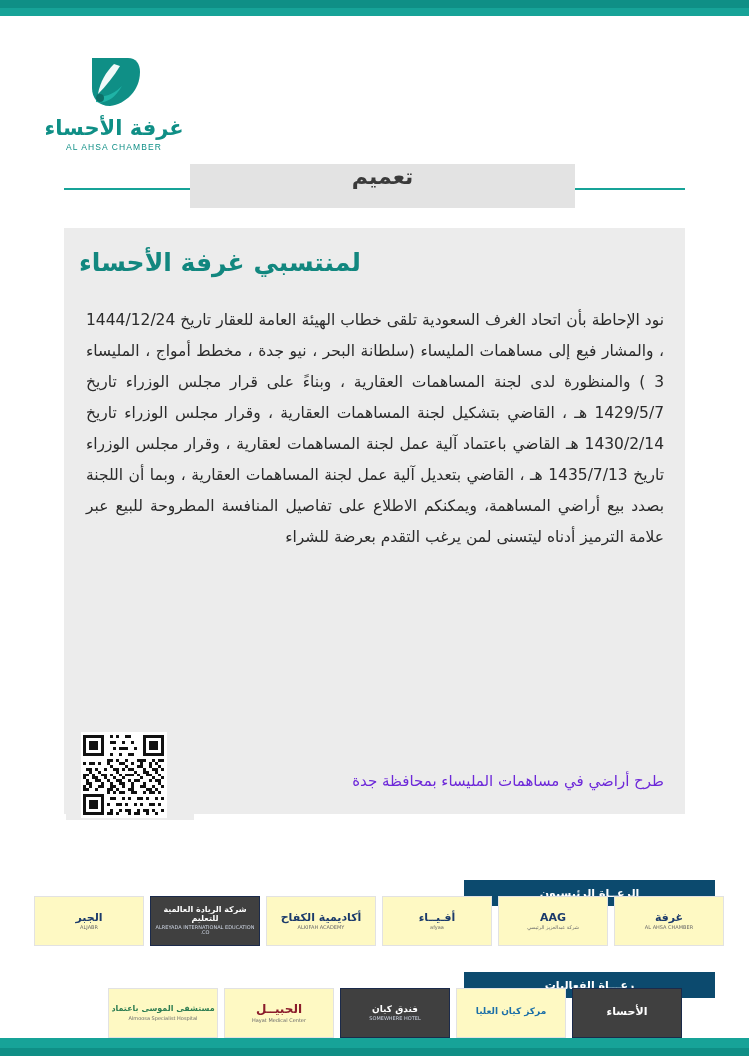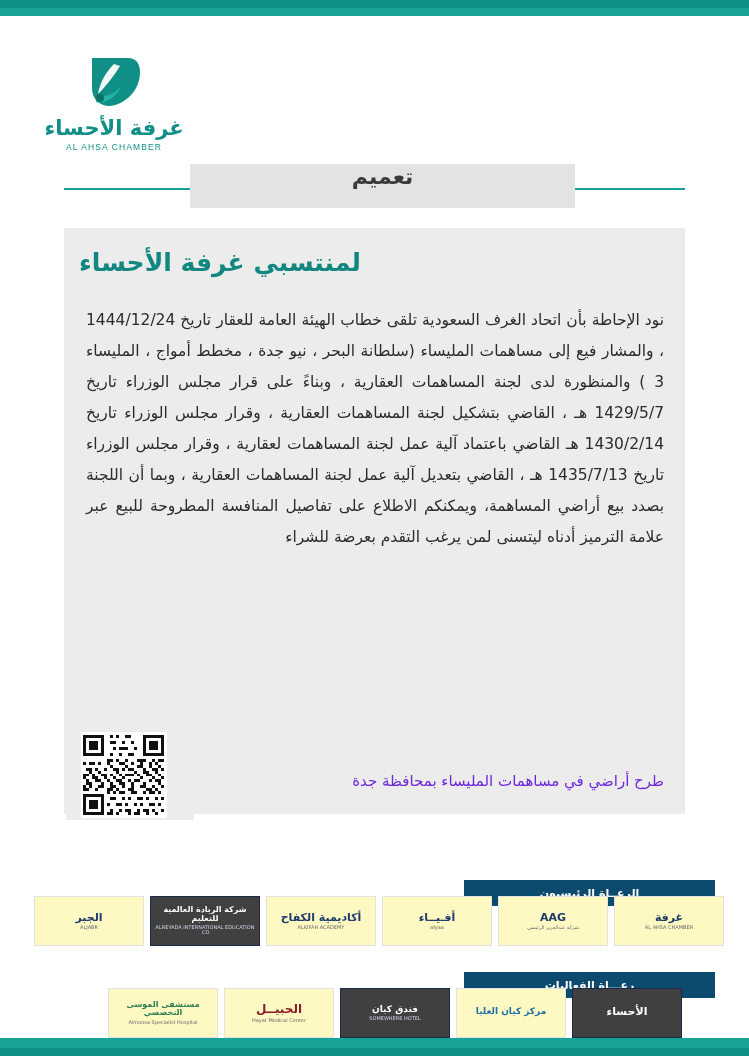--- a/index.html
+++ b/index.html
@@ -315,20 +315,20 @@
     </div>
     <div class="logo-card dark">
       <div class="lc-main" style="font-size:9px">فندق كيان</div>
       <div class="lc-sub">SOMEWHERE HOTEL</div>
     </div>
     <div class="logo-card">
       <div class="lc-main" style="font-size:12px;color:#8b1c2b">الحبيــل</div>
       <div class="lc-sub">Hayat Medical Center</div>
     </div>
     <div class="logo-card">
-      <div class="lc-main" style="font-size:8px;color:#2d7d52">مستشفى الموسى التخصصي</div>
+      <div class="lc-main" style="font-size:8px;color:#2d7d52">مستشفى الموسى باعتماد</div>
       <div class="lc-sub">Almoosa Specialist Hospital</div>
     </div>
   </div>
 
   <div class="bottom-bar"></div>
   <div class="bottom-bar-2"></div>
 </div>
 
 </body></html>

